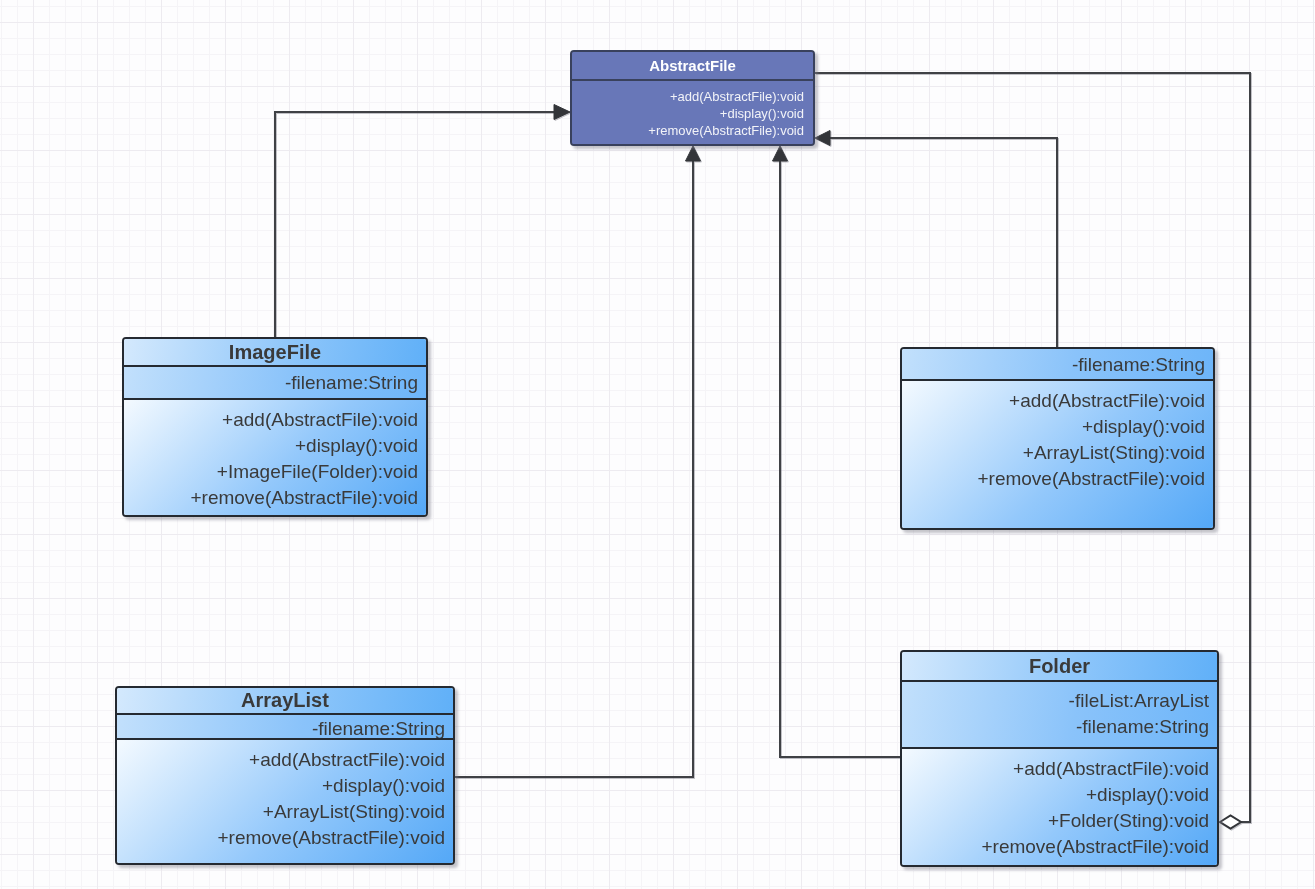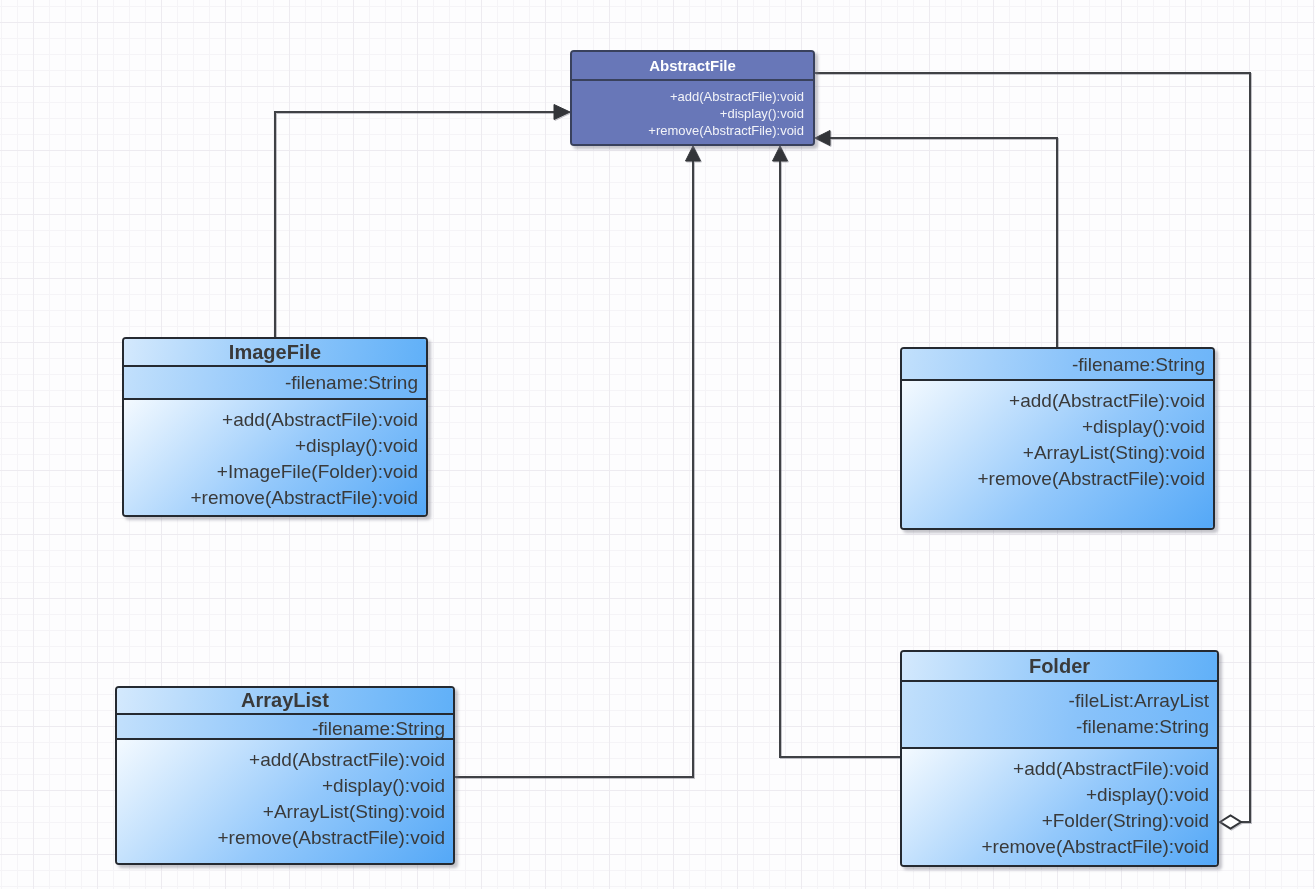--- a/index.html
+++ b/index.html
@@ -131,18 +131,18 @@
 
   <div class="uml blue" style="left:900px;top:650px;width:319px;height:217px">
     <div class="t" style="height:30px">Folder</div>
     <div class="a" style="height:67px;line-height:26px;padding-top:6px">
       <div class="row">-fileList:ArrayList</div>
       <div class="row">-filename:String</div>
     </div>
     <div class="m">
       <div class="row">+add(AbstractFile):void</div>
       <div class="row">+display():void</div>
-      <div class="row">+Folder(String):void</div>
+      <div class="row">+Folder(Sting):void</div>
       <div class="row">+remove(AbstractFile):void</div>
     </div>
   </div>
 
 </div>
 
 </body></html>

